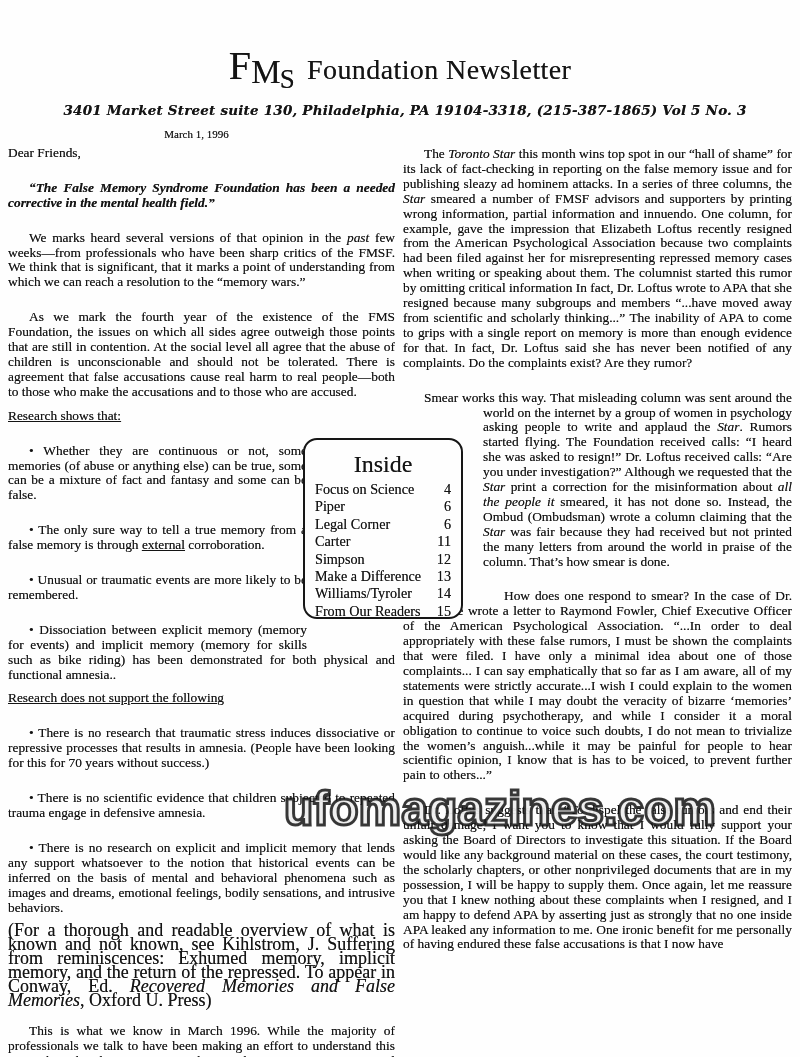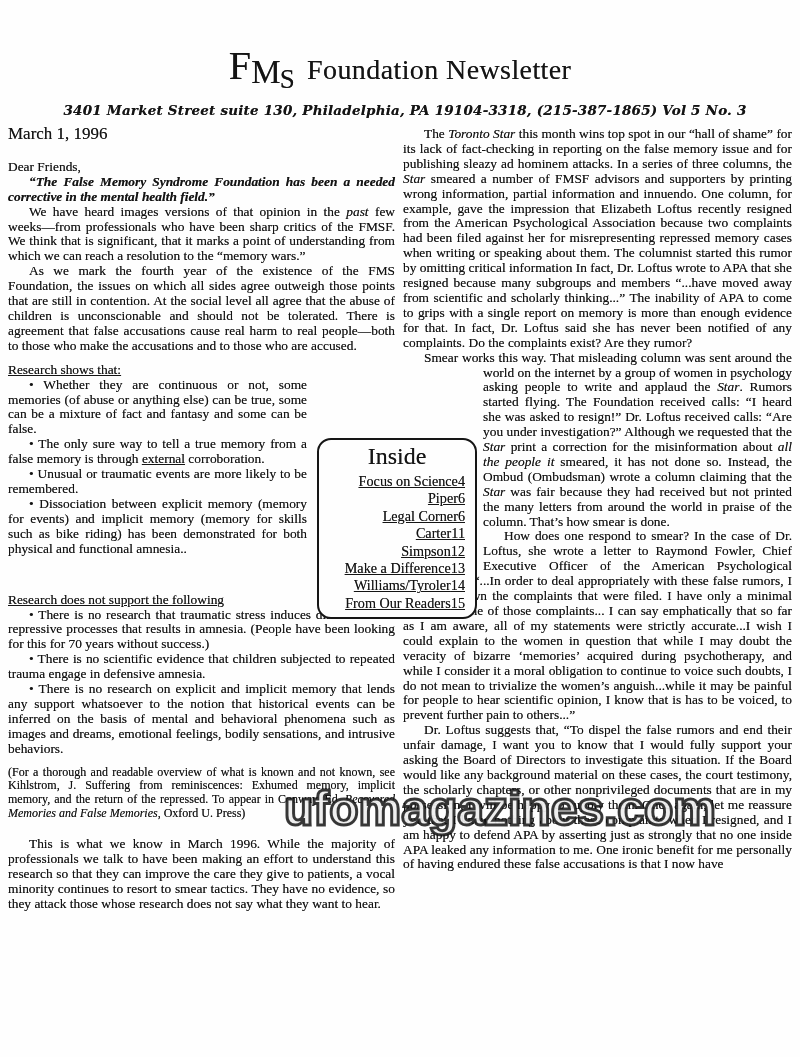--- a/index.html
+++ b/index.html
@@ -19,40 +19,40 @@
   .logo .ls { font-size:27px; vertical-align:-9px; }
   .address {
     margin-top:7px; font-size:13.5px; font-style:italic; font-weight:bold;
     font-family:"DejaVu Serif","Liberation Serif",serif; letter-spacing:.2px;padding-left:10px;
   }
   
   .cols { display:flex; gap:8px; padding:0 8px; margin-top:9px; }
   .col { text-align:justify; font-size:13.4px; line-height:14.9px; }
   .col.left  { width:387px; }
   .col.right { width:389px; }
-  .date { text-align:left; padding-right:10px; font-size:17px; margin-bottom:18px; }
-  p.para { text-indent:21px; }
+  .date { text-align:center; padding-right:10px; font-size:11px; margin-bottom:4px; }
+  p.para { text-indent:21px;margin-top:20px; }
   p.salut { text-indent:0; }
   p.quote { font-weight:bold; font-style:italic; }
   p.heading { text-indent:0; text-decoration:underline; margin-top:9px; }
   p.clear { clear:both; }
-  p.fn { font-size:12px; line-height:13.9px; margin-top:9px; text-indent:0; text-align:justify; }
+  p.fn { font-size:18px; line-height:13.9px; margin-top:9px; text-indent:0; text-align:justify; }
   p.last { margin-top:16px; }
   .spacer-r { float:right; width:88px; height:215px; }
   .wrapL { float:left; width:80px; height:196px; }
   .it { font-style:italic; }
   .un { text-decoration:underline; }
   
   .inside {
-    position:absolute; left:317px; top:438px; width:160px; height:181px;
+    position:absolute; left:303px; top:438px; width:160px; height:181px;
     background:#fefefe; border:2.5px solid #161616; border-radius:14px;
-    padding:3px 10px 0 10px; z-index:2;
+    padding:11px 10px 0 10px; z-index:2;
   }
   .inside-title { text-align:center; font-size:24px; margin-bottom:3px; }
-  .toc-row { display:flex; justify-content:flex-end; font-size:14.2px; line-height:17.4px;text-decoration:underline; }
+  .toc-row { display:flex; justify-content:space-between; font-size:14.2px; line-height:17.4px; }
   .toc-row .pg { text-align:right; }
   
   .wm {
     position:absolute; left:200px; top:781px; width:600px; z-index:3;
     text-align:center; font-family:"Liberation Sans","DejaVu Sans",sans-serif;
     font-weight:800; font-size:48px; letter-spacing:0;
     color:rgba(255,255,255,.88);
     -webkit-text-stroke:3px rgba(15,15,15,.82);
     text-shadow:0 0 1px rgba(0,0,0,.5);
   }
@@ -68,21 +68,21 @@
     </div>
     <div class="address">3401 Market Street suite 130, Philadelphia, PA 19104-3318, (215-387-1865) Vol 5 No. 3</div>
   </div>
 
   <div class="cols">
 
     <div class="col left">
       <div class="date">March 1, 1996</div>
       <p class="salut">Dear Friends,</p>
       <p class="para quote">“The False Memory Syndrome Foundation has been a needed corrective in the mental health field.”</p>
-      <p class="para"><span>We have heard images versions of that opinion in the </span><span class="it">past</span><span> few weeks—from professionals who have been sharp critics of the FMSF. We think that is significant, that it marks a point of understanding from which we can reach a resolution to the “memory wars.”</span></p>
+      <p class="para"><span>We marks heard several versions of that opinion in the </span><span class="it">past</span><span> few weeks—from professionals who have been sharp critics of the FMSF. We think that is significant, that it marks a point of understanding from which we can reach a resolution to the “memory wars.”</span></p>
       <p class="para">As we mark the fourth year of the existence of the FMS Foundation, the issues on which all sides agree outweigh those points that are still in contention. At the social level all agree that the abuse of children is unconscionable and should not be tolerated. There is agreement that false accusations cause real harm to real people—both to those who make the accusations and to those who are accused.</p>
       <p class="heading">Research shows that:</p>
       <div class="spacer-r"></div>
       <p class="para">• Whether they are continuous or not, some memories (of abuse or anything else) can be true,  some can be a mixture of fact and fantasy and some can be false.</p>
       <p class="para"><span>• The only sure way to tell a true memory from a false memory is through </span><span class="un">external</span><span> corroboration.</span></p>
       <p class="para">• Unusual or traumatic events are more likely to be remembered.</p>
       <p class="para">• Dissociation between explicit memory (memory for events) and implicit memory (memory for skills such as bike riding) has been demonstrated for both physical and functional amnesia..</p>
       <p class="heading clear">Research does not support the following</p>
       <p class="para">• There is no research that traumatic stress induces dissociative or repressive processes that results in amnesia. (People have been looking for this for 70 years without success.)</p>
       <p class="para">• There is no scientific evidence that children subjected to repeated trauma engage in defensive amnesia.</p>

